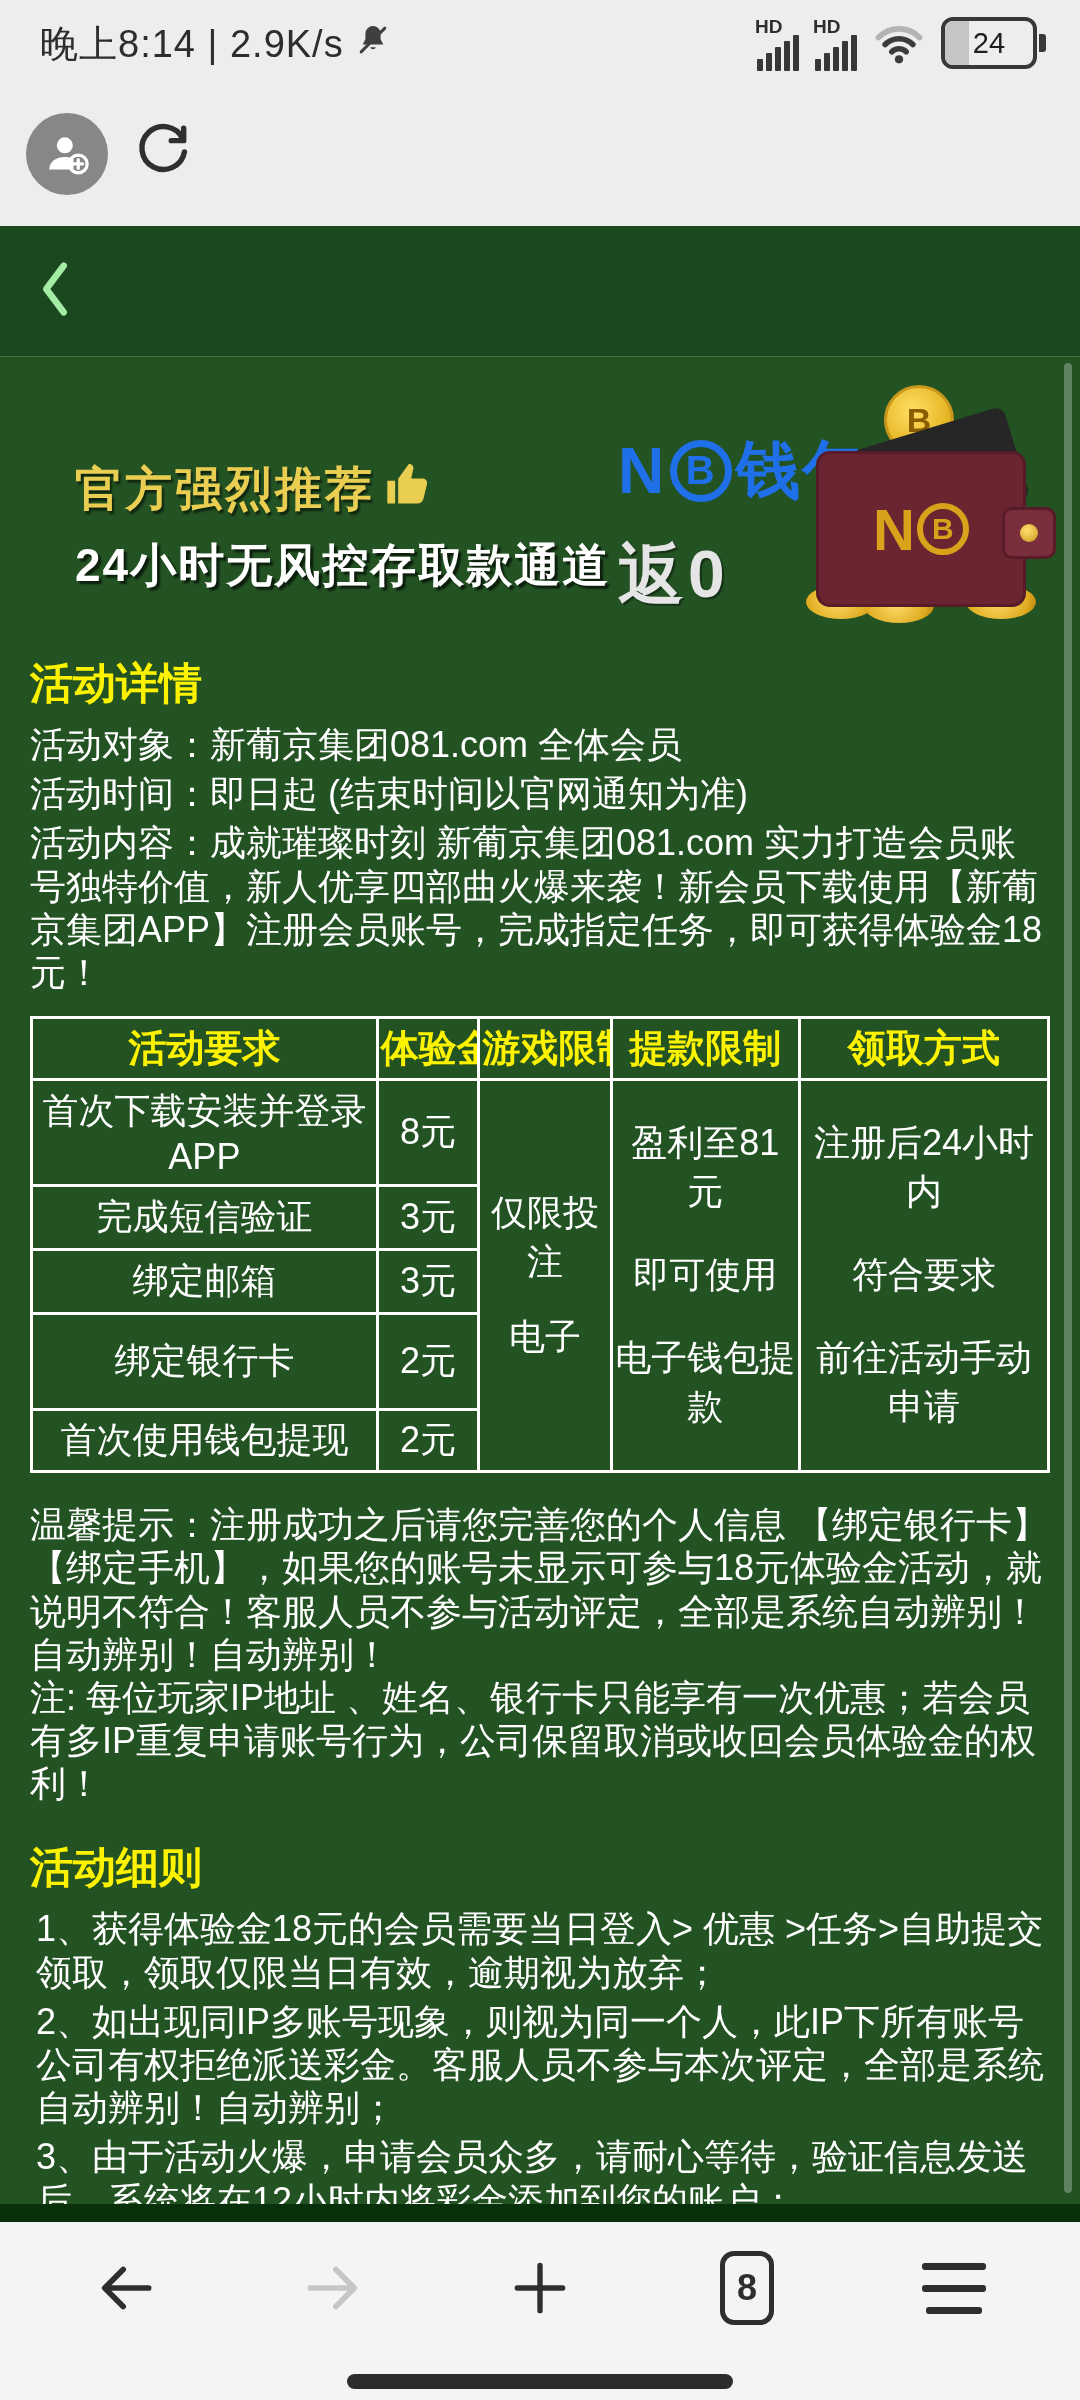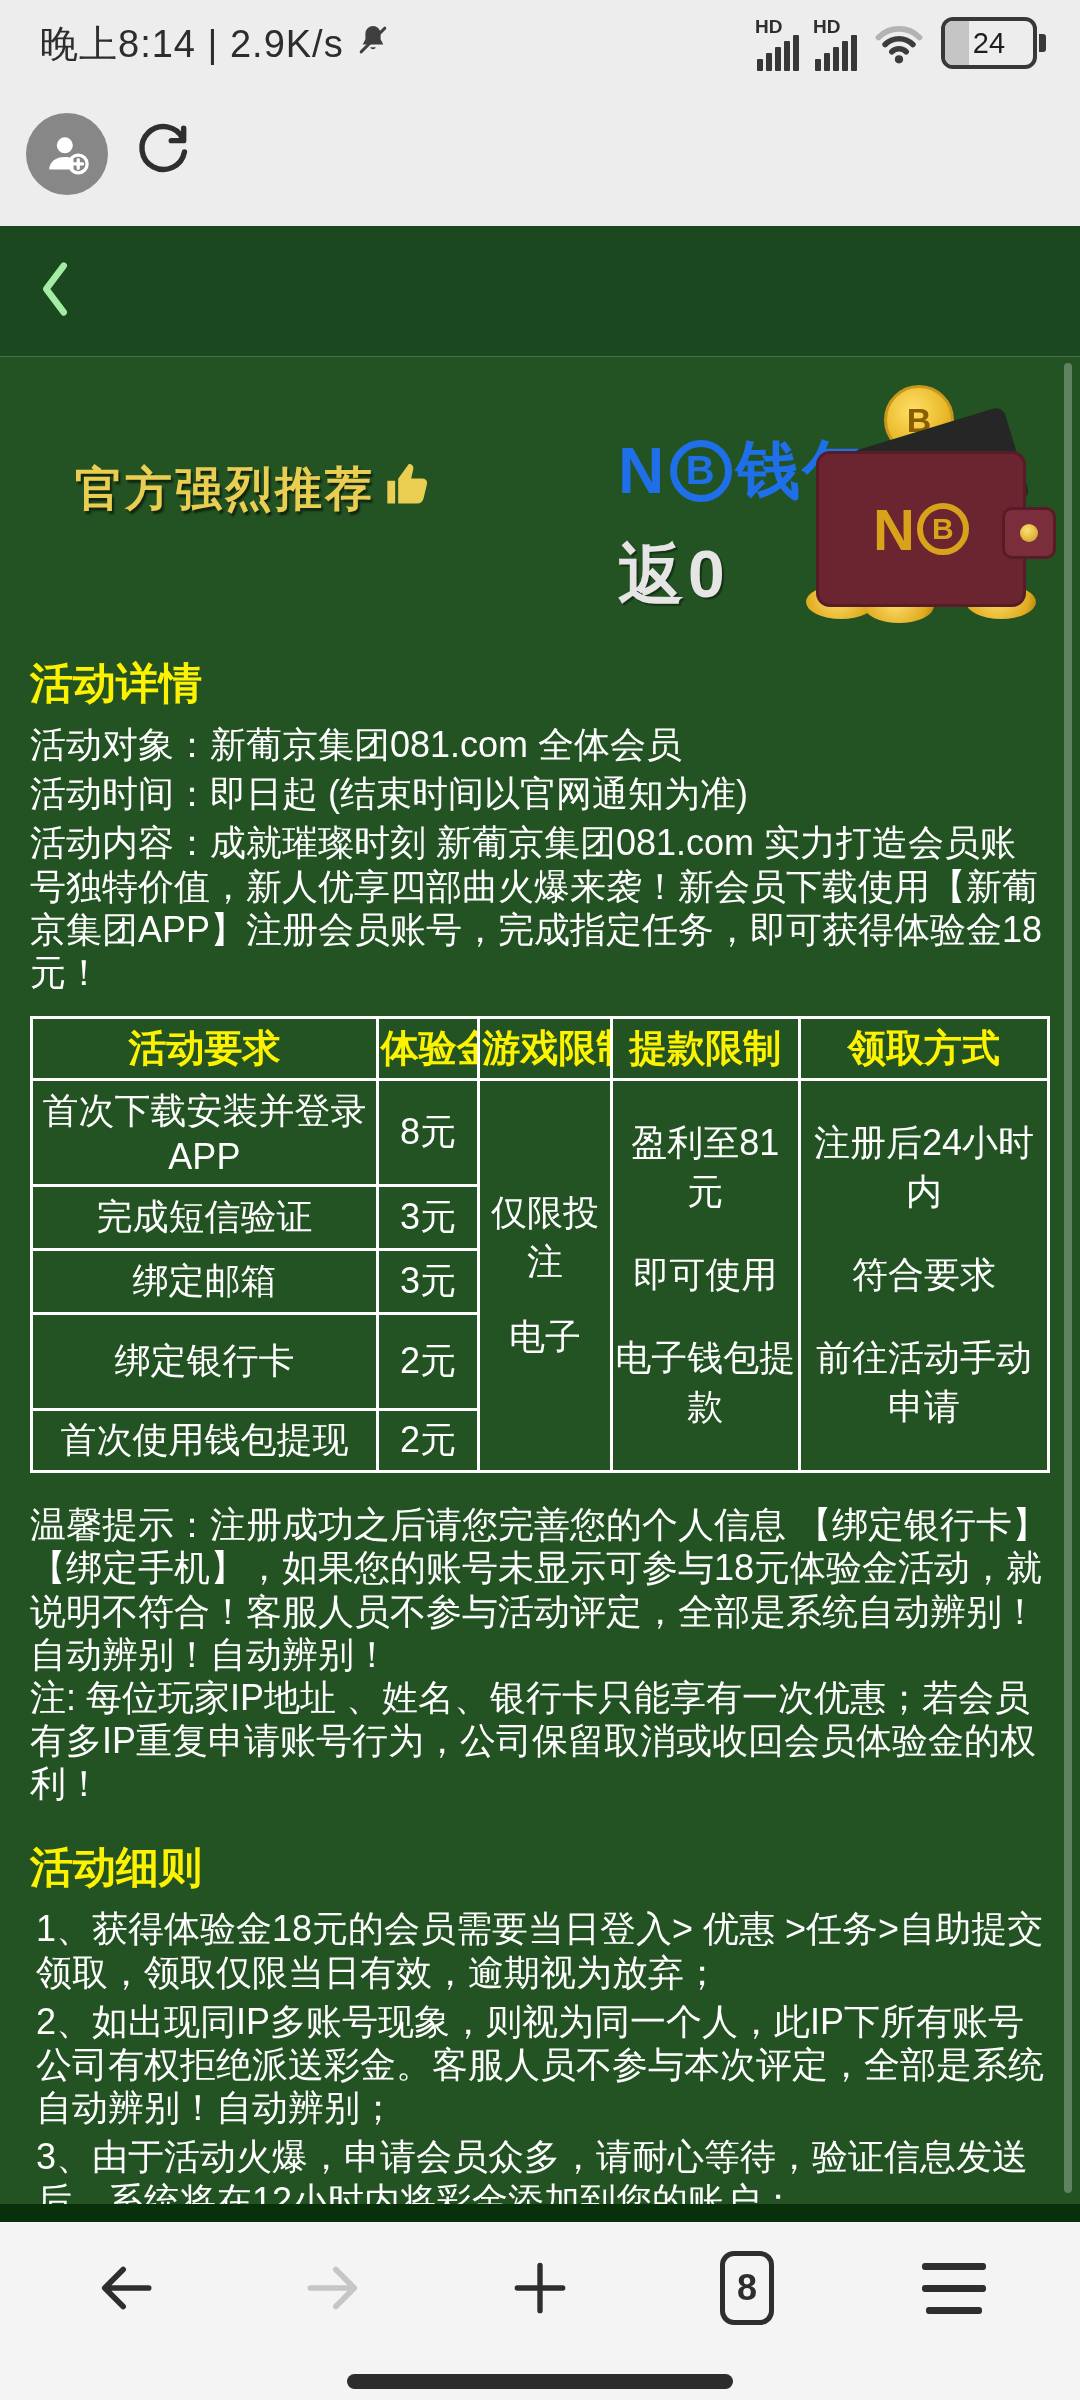--- a/index.html
+++ b/index.html
@@ -208,20 +208,21 @@
   <div class="banner">
     <div class="banner-left">
       <div class="b-headline">
         <span>官方强烈推荐</span>
         <span>
           <svg width="52" height="52" viewBox="0 0 24 24">
             <path d="M2 10.5h3.6V21H2zM7 21h8.8c1.5 0 2.6-.9 2.9-2.3l1.6-6.7a2 2 0 0 0-1.9-2.5H13l1-4.4A1.9 1.9 0 0 0 11.9 2.8L7 9.6z" fill="#eace52"></path>
           </svg>
         </span>
       </div>
+      <div class="b-subline">24小时无风控存取款通道</div>
     </div>
     <div class="banner-ne">
       <div class="brand">
         <span>N</span>
           <span class="bcoin">B</span>
           <span>钱包</span>
       </div>
       <div class="rebate">返0</div>
     </div>
     <div class="wallet">

